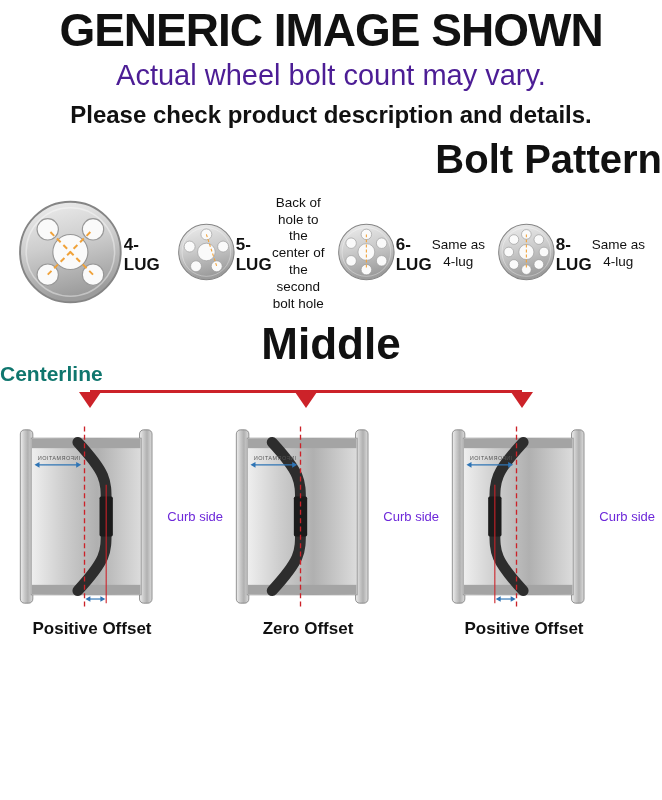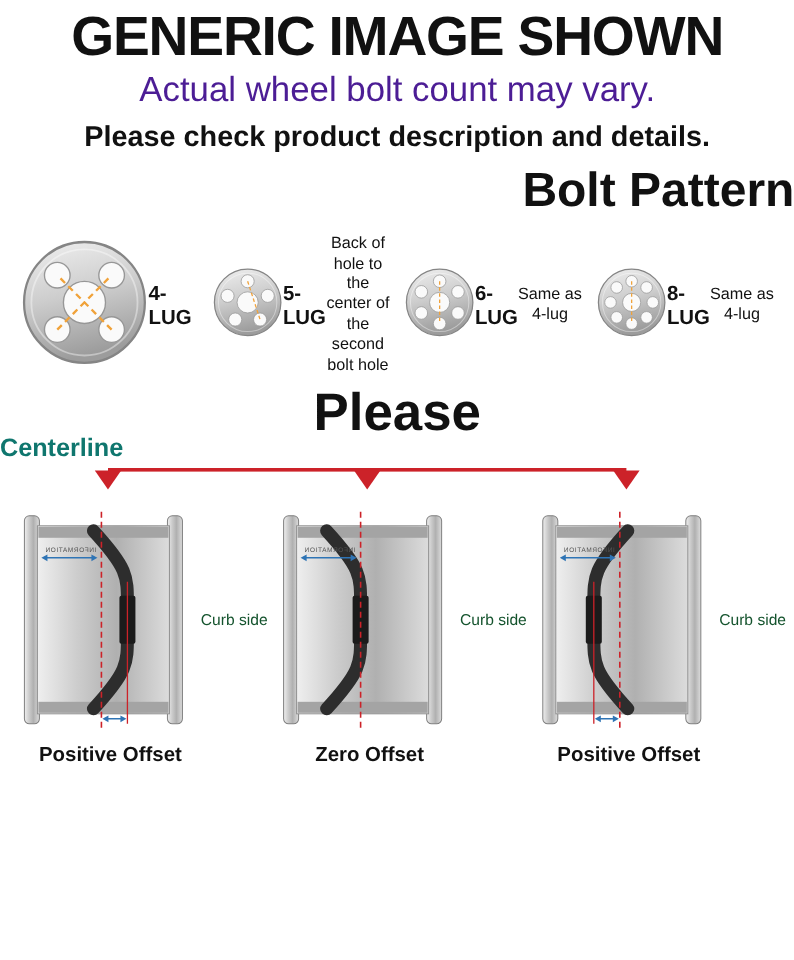--- a/index.html
+++ b/index.html
@@ -20,21 +20,21 @@
   .offset-title{text-align:center;font-size:44px;font-weight:800;margin-top:4px;line-height:1.0}
   .centerline-wrap{position:relative;height:52px;margin-top:0px}
   .cl-text{position:absolute;top:-4px;left:0;right:0;text-align:left;font-size:21px;font-weight:600;color:#0f766e}
   .cl-line{position:absolute;top:24px;left:90px;width:432px;height:2.5px}
   .cl-tri{position:absolute;top:26px;width:0;height:0;transform:translateX(-50%);
     border-left:11px solid transparent;border-right:11px solid transparent;border-top:16px solid #cc2229}
   .wheels-row{display:flex;justify-content:center;margin-top:0}
   .wheel-block{width:216px;display:flex;flex-direction:column}
   .wheel-top{display:flex;align-items:center}
   .wheel-top svg{width:170px;height:197px}
-  .curb{font-size:13px;color:#14532d;margin-left:2px;white-space:nowrap}
+  .curb{font-size:13px;color:#6d28d9;margin-left:2px;white-space:nowrap}
   .wheel-label{width:170px;text-align:center;font-size:17px;font-weight:800;margin-top:4px}
 </style>
 </head>
 <body>
 
 <div class="title">GENERIC IMAGE SHOWN</div>
 <div class="subtitle">Actual wheel bolt count may vary.</div>
 <div class="note">Please check product description and details.</div>
 
 <div class="bolt-title">Bolt Pattern</div>
@@ -126,21 +126,21 @@
         <circle cx="40.3" cy="99.7" r="11.5" fill="#fafafa" stroke="#979797" stroke-width="1.5"></circle>
         <circle cx="28.0" cy="70.0" r="11.5" fill="#fafafa" stroke="#979797" stroke-width="1.5"></circle>
         <circle cx="40.3" cy="40.3" r="11.5" fill="#fafafa" stroke="#979797" stroke-width="1.5"></circle>
         <line x1="70.0" y1="28.0" x2="70.0" y2="112.0" stroke="#f0a23a" stroke-width="2.6" stroke-dasharray="7 5"></line>
       </svg>
     <div class="lug-label">8-LUG</div>
     <div class="lug-desc">Same as 4-lug</div>
   </div>
 </div>
 
-<div class="offset-title">Please</div>
+<div class="offset-title">Middle</div>
 
 <div class="centerline-wrap">
   <div class="cl-text">Centerline</div>
   <div class="cl-line" id="cl-line" style="background: rgb(204, 34, 41);"></div>
   <div class="cl-tri" style="left: 90px; border-top-color: rgb(204, 34, 41);"></div>
   <div class="cl-tri" style="left: 306px; border-top-color: rgb(204, 34, 41);"></div>
   <div class="cl-tri" style="left: 522px; border-top-color: rgb(204, 34, 41);"></div>
 </div>
 
 <div class="wheels-row">

